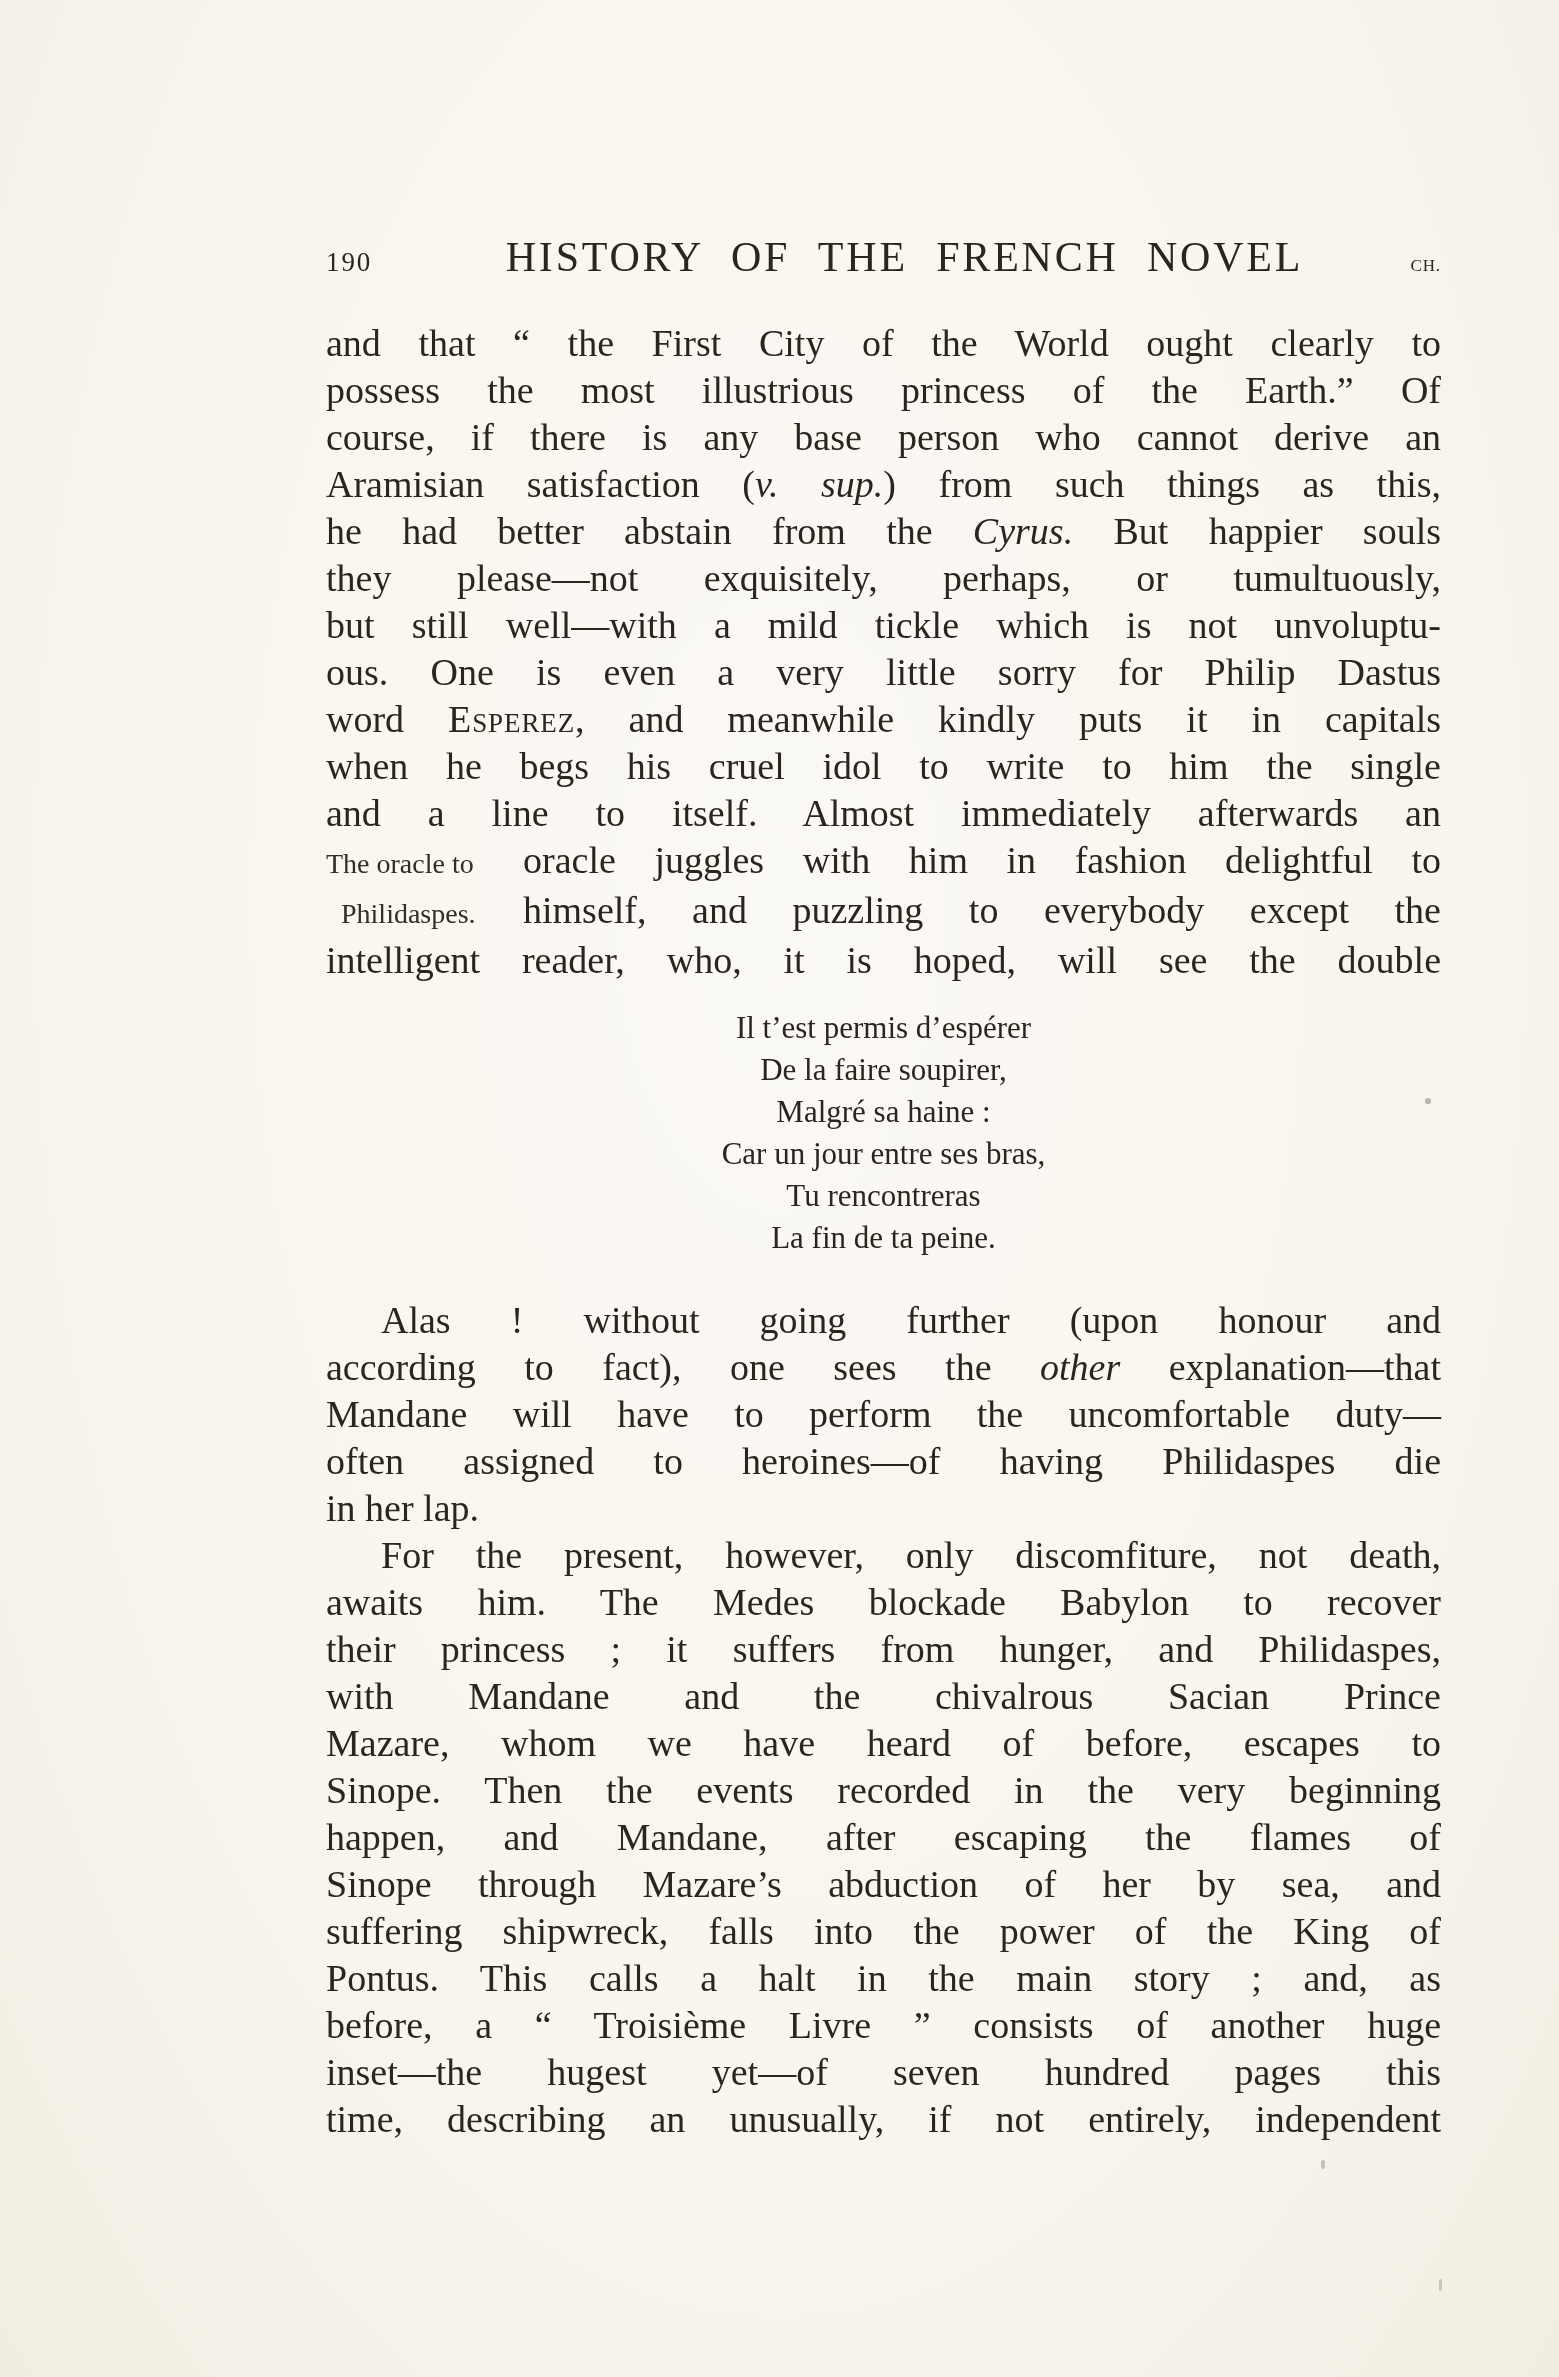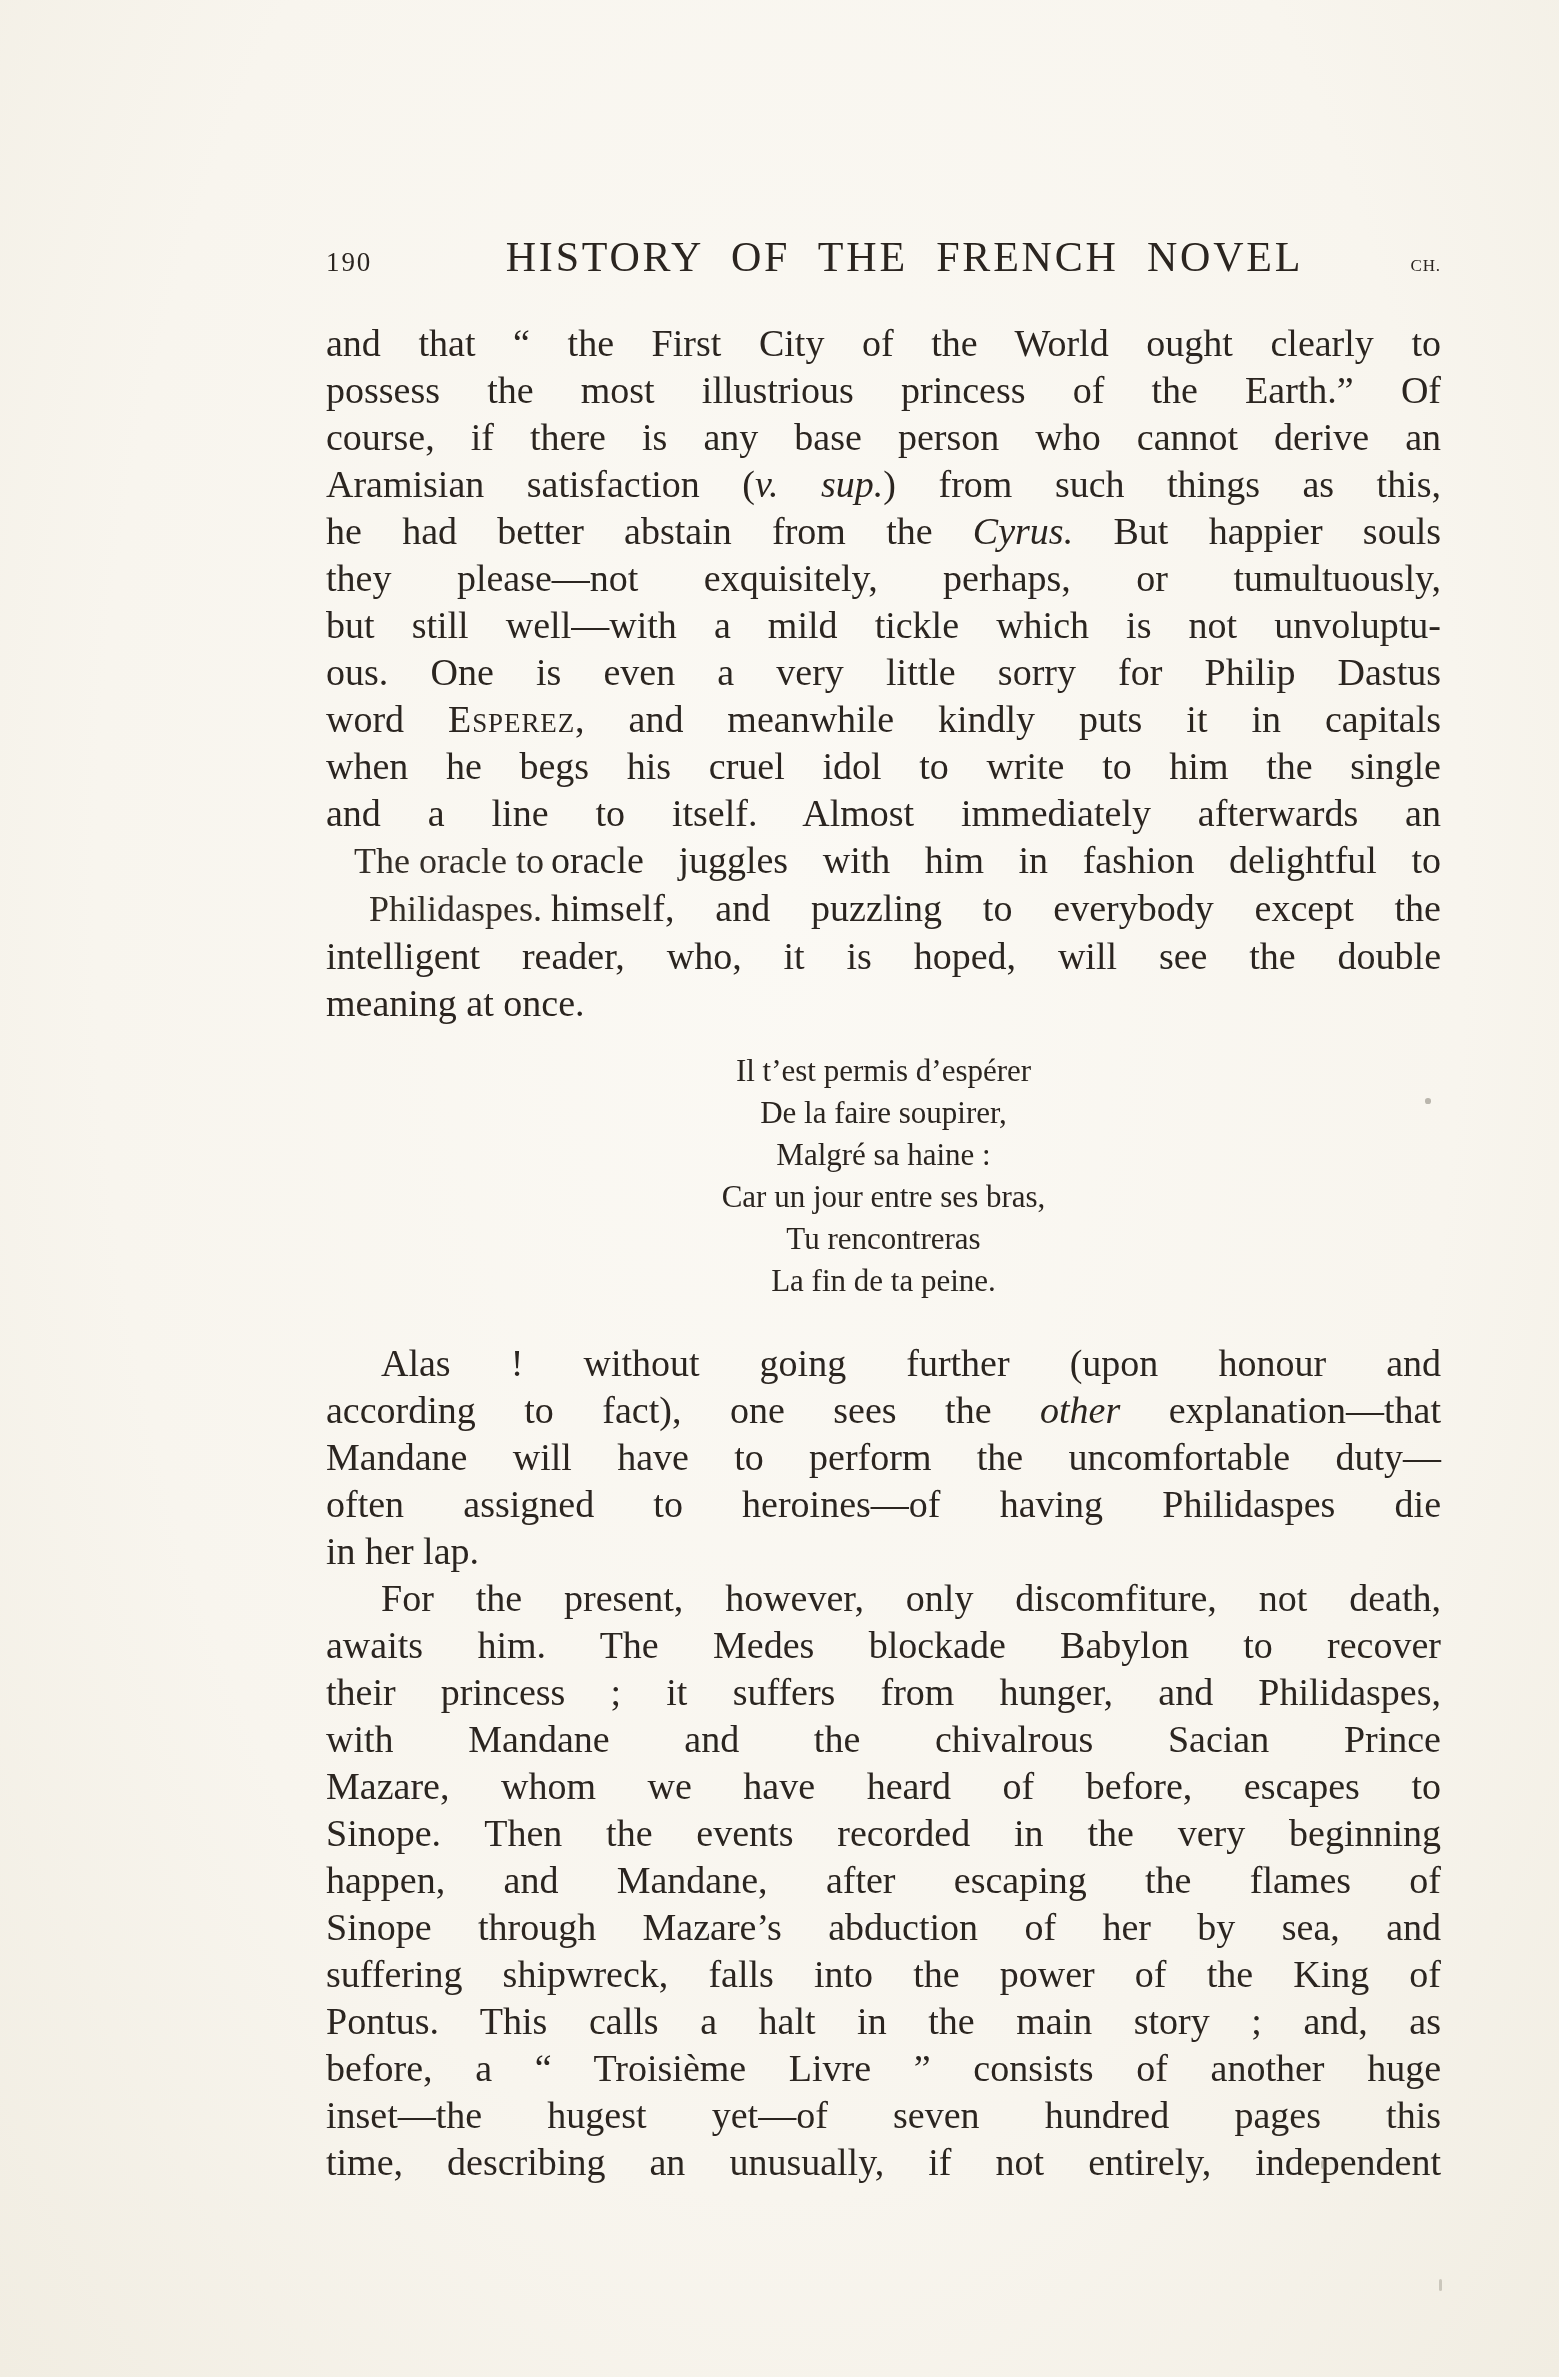--- a/index.html
+++ b/index.html
@@ -24,21 +24,21 @@
   .text-body { font-size: 38px; line-height: 47px; }
   .paragraph { margin: 0; }
   .line { text-align: justify; text-align-last: justify; }
   .line.nojust { text-align: left; text-align-last: left; }
   .line.indent { text-indent: 55px; }
   .i { font-style: italic; }
   .sc { font-variant: small-caps; letter-spacing: 0.9px; }
 
   
   .sn-line { display: flex; align-items: baseline; }
-  .sidenote { width: 197px; flex: none; font-size: 36px; line-height: 47px; color: #332d27; margin-left: 28px; }
+  .sidenote { width: 197px; flex: none; font-size: 28px; line-height: 47px; color: #332d27; }
   .sidenote.sn-ind { padding-left: 15px; width: 182px; }
   .sn-body { flex: 1; text-align: justify; text-align-last: justify; }
 
   
   .verse { margin: 23px 0 38px; text-align: center; font-size: 31px; line-height: 42px; }
   .verse-line { text-align: center; }
 
   
   .speck { position: absolute; background: #6f6a5e; border-radius: 50%; }
   .speck.s1 { left: 1425px; top: 1098px; width: 5.7px; height: 5.7px; opacity: .45; }
@@ -72,21 +72,20 @@
           <div class="line"><span>and a line to itself. Almost immediately afterwards an</span></div>
           <div class="sn-line">
             <div class="sidenote">The oracle to</div>
             <div class="sn-body"><span>oracle juggles with him in fashion delightful to</span></div>
           </div>
           <div class="sn-line">
             <div class="sidenote sn-ind">Philidaspes.</div>
             <div class="sn-body"><span>himself, and puzzling to everybody except the</span></div>
           </div>
           <div class="line"><span>intelligent reader, who, it is hoped, will see the double</span></div>
-          <div class="line nojust"><span>meaning at once.</span></div>
         </div>
         <div class="verse">
           <div class="verse-line">Il t’est permis d’espérer</div>
           <div class="verse-line">De la faire soupirer,</div>
           <div class="verse-line">Malgré sa haine :</div>
           <div class="verse-line">Car un jour entre ses bras,</div>
           <div class="verse-line">Tu rencontreras</div>
           <div class="verse-line">La fin de ta peine.</div>
         </div>
         <div class="paragraph">

